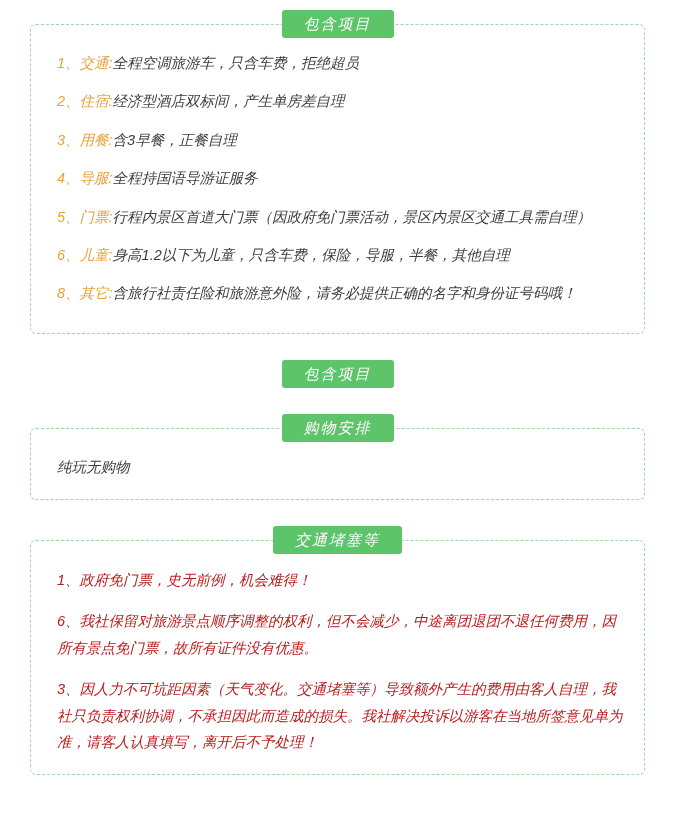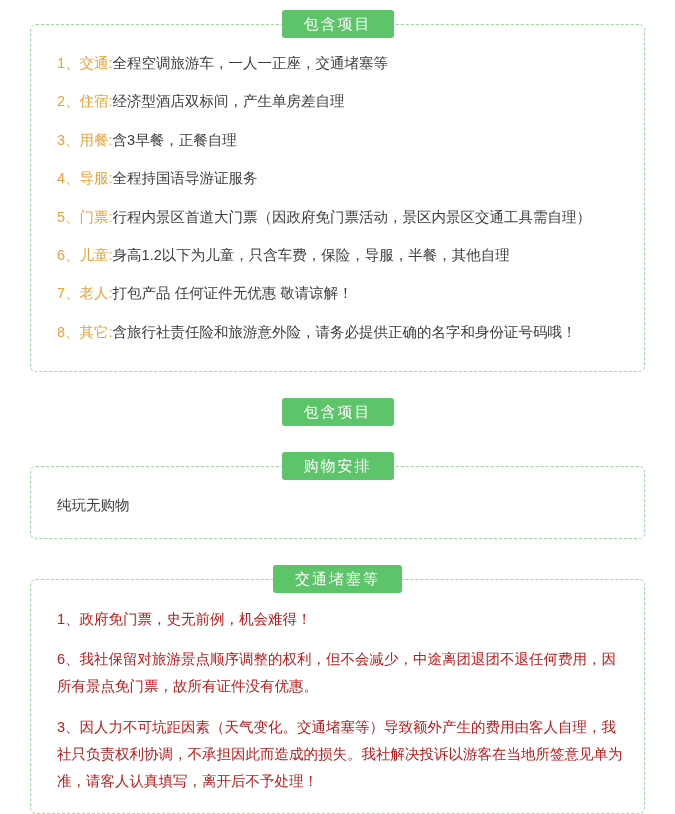--- a/index.html
+++ b/index.html
@@ -15,20 +15,21 @@
     overflow: hidden;
   }
   .page {
     width: 675px;
     box-sizing: border-box;
     padding: 0 30px;
   }
   .section {
     position: relative;
     margin-bottom: 26px;
+    font-style: italic;
   }
   .section .badge-wrap {
     display: flex;
     justify-content: center;
     position: relative;
     z-index: 3;
   }
   .badge {
     background: #5ec46a;
     color: #ffffff;
@@ -89,39 +90,36 @@
 
 <div class="page">
   <div class="top-pad"></div>
 
   <div class="section">
     <div class="badge-wrap">
       <div class="badge">包含项目</div>
     </div>
     <div class="box">
       <p class="item">
-        <span class="num">1、</span><span class="lbl">交通:</span><span>全程空调旅游车，一人一正座，交通堵塞等</span>
+        <span class="num">1、</span><span class="lbl">交通:</span><span>全程空调旅游车，只含车费，拒绝超员</span>
       </p>
       <p class="item">
         <span class="num">2、</span><span class="lbl">住宿:</span><span>经济型酒店双标间，产生单房差自理</span>
       </p>
       <p class="item">
         <span class="num">3、</span><span class="lbl">用餐:</span><span>含3早餐，正餐自理</span>
       </p>
       <p class="item">
         <span class="num">4、</span><span class="lbl">导服:</span><span>全程持国语导游证服务</span>
       </p>
       <p class="item">
         <span class="num">5、</span><span class="lbl">门票:</span><span>行程内景区首道大门票（因政府免门票活动，景区内景区交通工具需自理）</span>
       </p>
       <p class="item">
         <span class="num">6、</span><span class="lbl">儿童:</span><span>身高1.2以下为儿童，只含车费，保险，导服，半餐，其他自理</span>
-      </p>
-      <p class="item">
-        <span class="num">7、</span><span class="lbl">老人:</span><span>打包产品 任何证件无优惠 敬请谅解！</span>
       </p>
       <p class="item">
         <span class="num">8、</span><span class="lbl">其它:</span><span>含旅行社责任险和旅游意外险，请务必提供正确的名字和身份证号码哦！</span>
       </p>
     </div>
   </div>
 
   <div class="section">
     <div class="badge-wrap">
       <div class="badge">包含项目</div>

